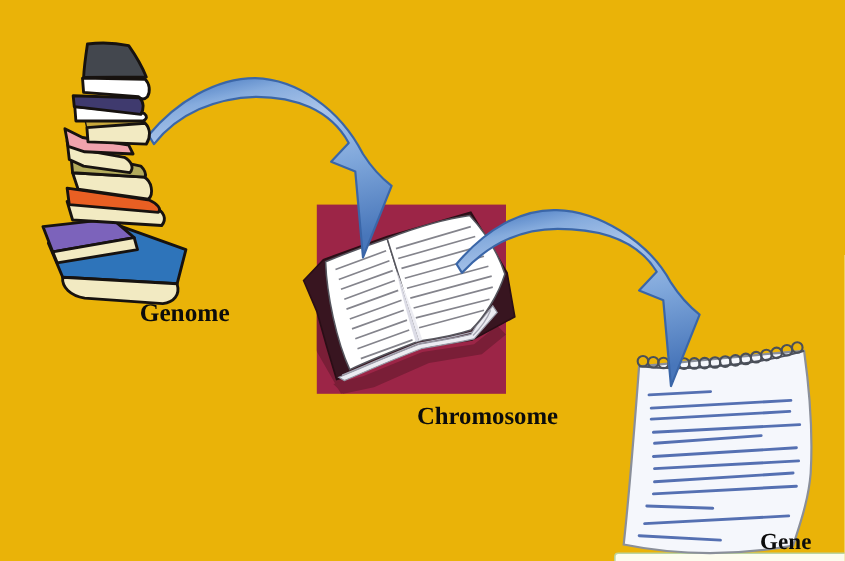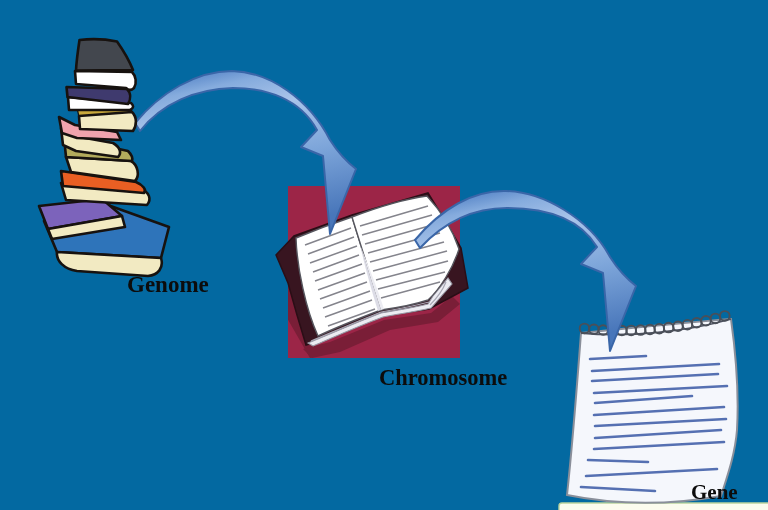--- a/index.html
+++ b/index.html
@@ -1,16 +1,16 @@
 <!DOCTYPE html>
 <html><head>
 <meta charset="utf-8">
 <style>
 html,body{margin:0;padding:0;background:#ffffff;}
-#stage{position:relative;width:768px;height:510px;overflow:hidden;background:#0369a1;}
+#stage{position:relative;width:768px;height:510px;overflow:hidden;background:#eab308;}
 svg{display:block;}
 </style>
 </head>
 <body>
 <div id="stage">
 <svg width="768" height="510" viewBox="0 0 768 510">
 <defs>
 <clipPath id="sq">
           <rect x="288" y="186" width="172" height="172"></rect>
         </clipPath>

